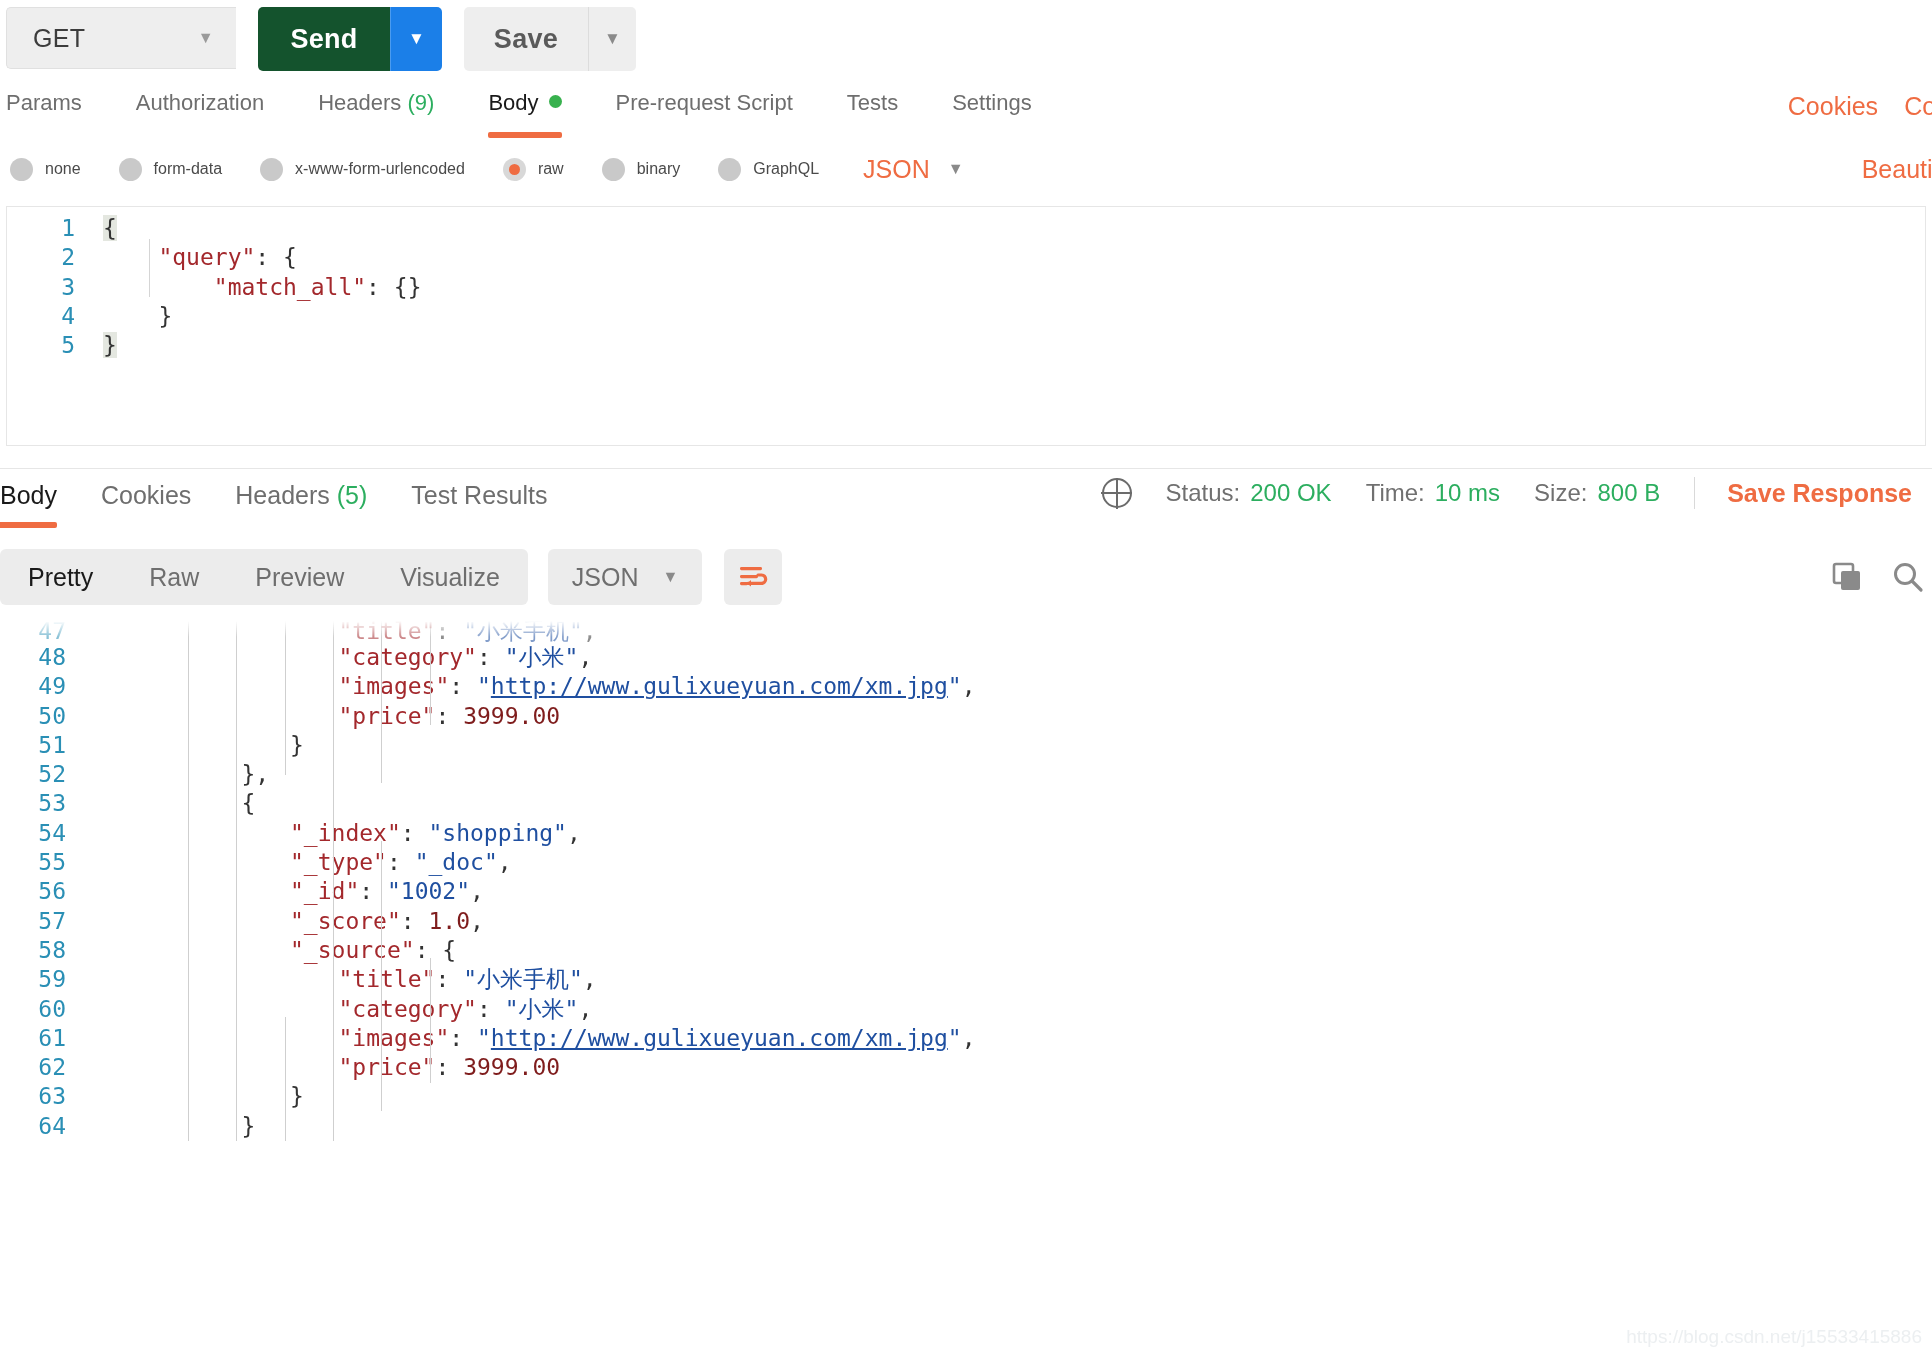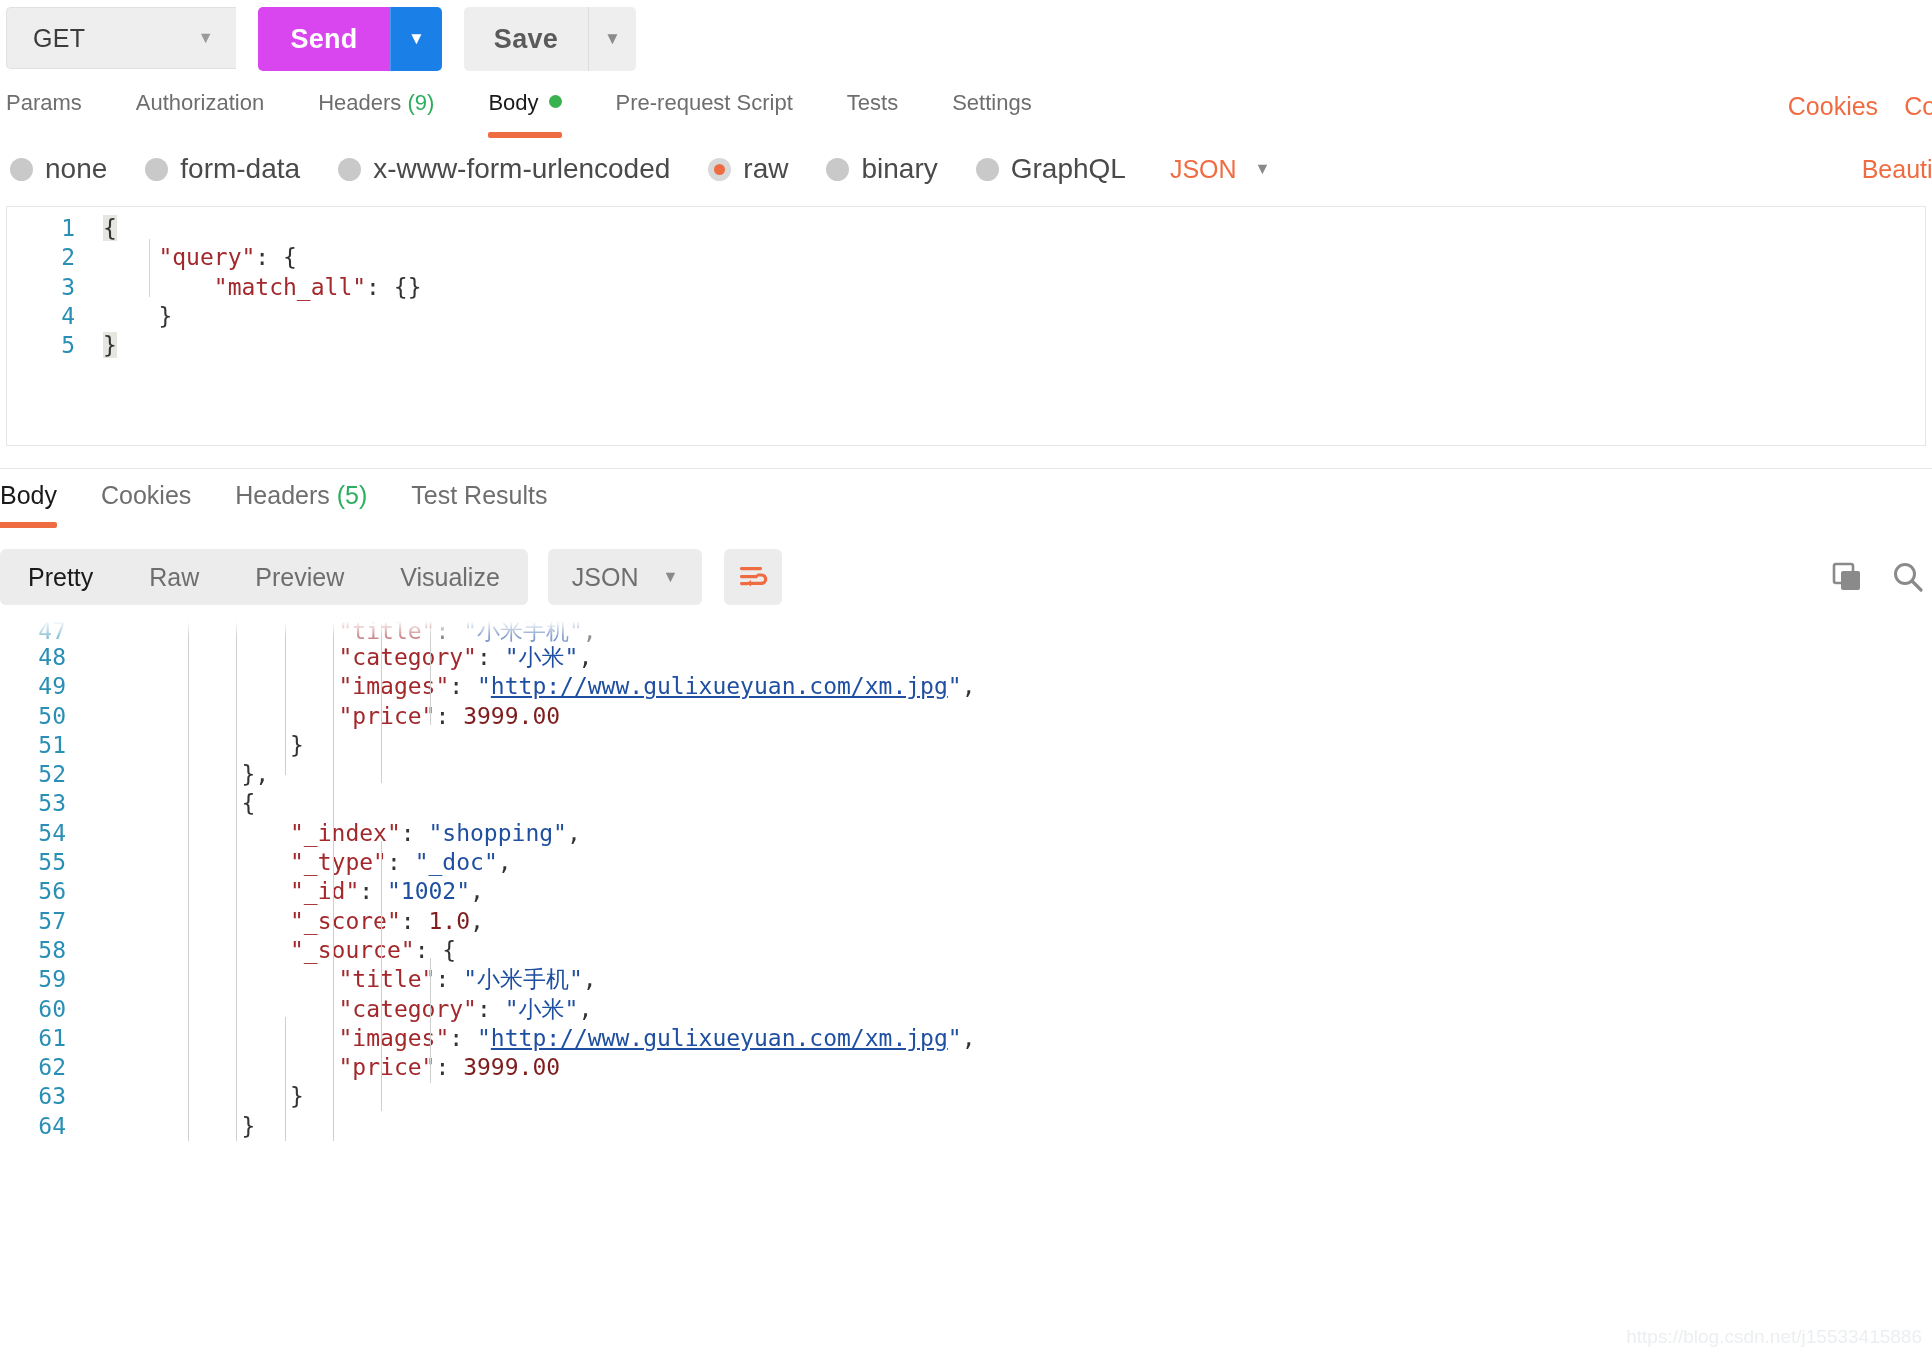--- a/index.html
+++ b/index.html
@@ -24,21 +24,21 @@
   .method-select .caret { color: #9a9a9a; font-size: 16px; }
   .url-input {
     flex: 0 0 1034px; height: 62px;
     background: #ffffff; border: 1px solid #e0e0e0;
     border-radius: 0 5px 5px 0;
     display: flex; align-items: center; padding-left: 26px;
     font-size: 25px; color: #3c3c3c;
   }
   .send-wrap { margin-left: 22px; display: flex; height: 64px; }
   .send-btn {
-    background: #d946ef; color: #fff; font-size: 27px; font-weight: bold;
+    background: #14532d; color: #fff; font-size: 27px; font-weight: bold;
     width: 132px; display: flex; align-items: center; justify-content: center;
     border-radius: 5px 0 0 5px; letter-spacing: .3px;
   }
   .send-caret {
     background: #1b7fe8; width: 52px; border-left: 1px solid #4a9bf0;
     border-radius: 0 5px 5px 0;
     display: flex; align-items: center; justify-content: center;
     color: #fff; font-size: 17px;
   }
   .save-wrap { margin-left: 22px; display: flex; height: 64px; }
@@ -77,21 +77,21 @@
   .bodytype-row { height: 58px; display: flex; align-items: center; padding-left: 10px; position: relative; }
   .radio-item { display: flex; align-items: center; margin-right: 38px; }
   .radio {
     width: 23px; height: 23px; border-radius: 50%; background: #c9c9c9;
     display: flex; align-items: center; justify-content: center; margin-right: 12px;
   }
   .radio.checked { background: #d8d8d8; }
   .radio.checked::after {
     content: ""; width: 11px; height: 11px; border-radius: 50%; background: #ef6c42;
   }
-  .radio-label { font-size: 28px; color: #4a4a4a; }
+  .radio-label { font-size: 16px; color: #4a4a4a; }
   .json-sel { display: flex; align-items: center; gap: 18px; margin-left: 6px; }
   .json-sel .lbl { color: #ef6c42; font-size: 25px; }
   .json-sel .caret { color: #8a8a8a; font-size: 16px; }
   .beautify { position: absolute; right: -20px; color: #ef6c42; font-size: 25px; }
 
   
   .req-editor {
     margin: 8px 6px 0 6px; height: 240px; border: 1px solid #e6e6e6;
     background: #fff; position: relative; overflow: hidden;
   }
@@ -268,20 +268,31 @@
       </div>
     </div>
 </div>
 
 <div class="resp-divider"></div>
 <div class="resp-tabs" id="resp-tabs">
     <div class="rtab active"><span>Body</span></div>
     <div class="rtab"><span>Cookies</span></div>
     <div class="rtab"><span>Headers</span><span class="count"> (5)</span></div>
     <div class="rtab"><span>Test Results</span></div>
+  <div class="status-group">
+    <div class="globe"></div>
+    <span class="stat">Status:</span>
+    <span class="stat-val">200 OK</span>
+    <span class="stat">Time:</span>
+    <span class="stat-val">10 ms</span>
+    <span class="stat">Size:</span>
+    <span class="stat-val">800 B</span>
+    <span class="vbar"></span>
+    <span class="save-resp">Save Response</span>
+  </div>
 </div>
 
 <div class="resp-toolbar">
   <div class="seg" id="view-modes">
       <span class="item active">Pretty</span>
       <span class="item">Raw</span>
       <span class="item">Preview</span>
       <span class="item">Visualize</span>
     </div>
   <div class="fmt-sel">

